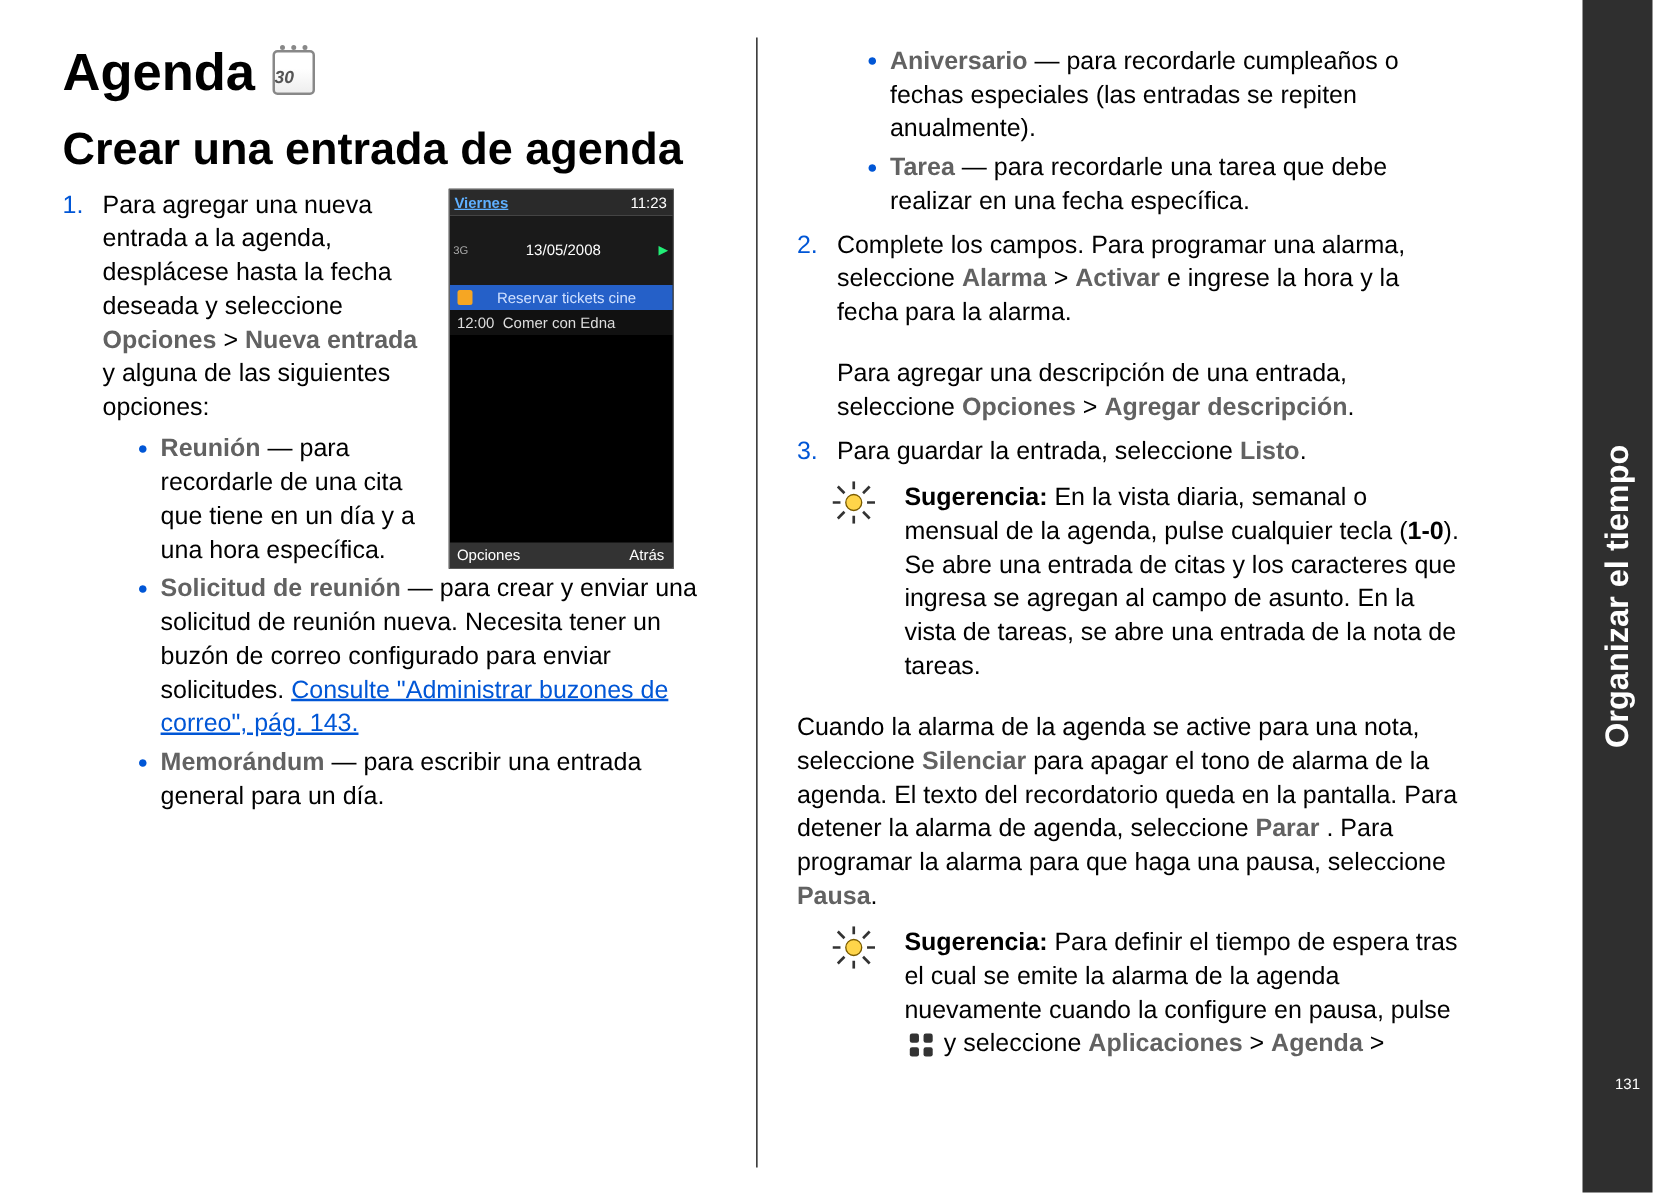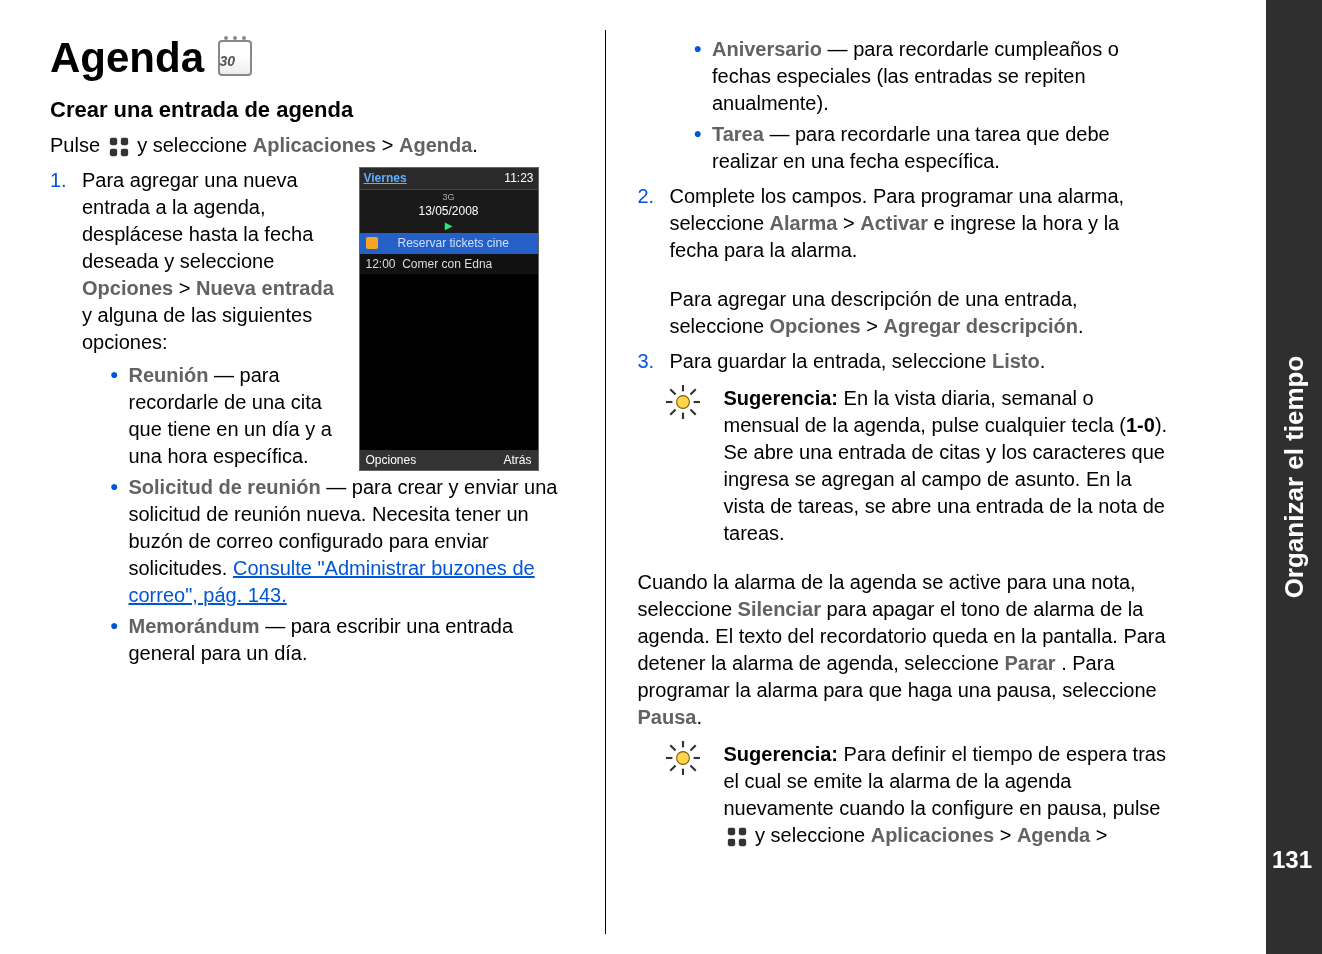--- a/index.html
+++ b/index.html
@@ -46,21 +46,21 @@
   .cal-icon::before {
     content: "";
     position: absolute; top: -6px; left: 4px; right: 4px; height: 8px;
     border-top: 4px dotted #888;
   }
   .cal-icon span {
     position: absolute; top: 10px; left: 0; right: 0;
     text-align: left; font-size: 14px; font-weight: bold; color: #555; font-style: italic;
   }
   .h2 {
-    font-size: 22px;
+    font-size: 36px;
     font-weight: bold;
     margin-top: 8px;
     margin-bottom: 8px;
   }
   .menu-icon {
     display: inline-block;
     width: 22px; height: 22px;
     vertical-align: middle;
     margin: 0 2px;
   }
@@ -112,25 +112,24 @@
     justify-content: space-between;
     padding: 2px 4px;
     font-size: 12px;
     border-bottom: 1px solid #444;
   }
   .phone-top .day { text-decoration: underline; color: #5fb0ff; font-weight: bold; }
   .phone-date {
     background: #1a1a1a;
     text-align: left;
     font-size: 12px;
-    padding: 1px 0;
+    padding: 19px 0;
     display: flex;
     justify-content: space-between;
     align-items:center;
-    flex-direction:column;
   }
   .phone-date .sig { font-size:9px; color:#aaa; padding:0 3px;}
   .phone-date .arrow { color:#2e7; font-size:10px; padding:0 3px;}
   .phone-row1 {
     background: #2560c8;
     padding: 2px 6px;
     font-size: 12px;
     color: #cfe0ff;
     display:flex;
     gap:20px;
@@ -178,22 +177,22 @@
     transform: translate(-50%,-50%) rotate(-90deg);
     white-space: nowrap;
     font-size: 26px;
     font-weight: bold;
   }
   .page-num {
     position: absolute;
     right: 10px;
     bottom: 80px;
     color: #fff;
-    font-weight: bold;
-    font-size: 24px;
+    font-weight: normal;
+    font-size: 12px;
   }
   .wrap { position: relative; width: 1322px; height: 954px; }
   .content-width { width: 1210px; }
   .clearfix::after { content:""; display:block; clear:both; }
   .para { margin-top:22px; }
 </style>
 </head>
 <body>
 
 <div class="wrap">
@@ -201,35 +200,20 @@
 
     <div class="col col-left">
 
       <div>
         <span class="h1">Agenda</span>
         <span class="cal-icon"><span>30</span></span>
       </div>
 
       <div class="h2">Crear una entrada de agenda</div>
 
-      <p>
-        <span>Pulse </span>
-        <span class="menu-icon">
-          <svg viewBox="0 0 24 24">
-              <rect x="2" y="2" width="8" height="8" rx="2" fill="#333"></rect>
-              <rect x="14" y="2" width="8" height="8" rx="2" fill="#333"></rect>
-              <rect x="2" y="14" width="8" height="8" rx="2" fill="#333"></rect>
-              <rect x="14" y="14" width="8" height="8" rx="2" fill="#333"></rect>
-            </svg>
-        </span>
-        <span> y seleccione </span>
-        <span class="bold-gray">Aplicaciones</span>
-        <span> &gt; </span>
-        <span class="bold-gray">Agenda</span><span>.</span>
-      </p>
 
       <ol class="ol">
         <li class="li-num">
           <span class="num">1.</span>
           <div class="clearfix" style="flex:1">
 
             
             <div class="float-phone">
               <div class="phone">
                 <div class="phone-top">

